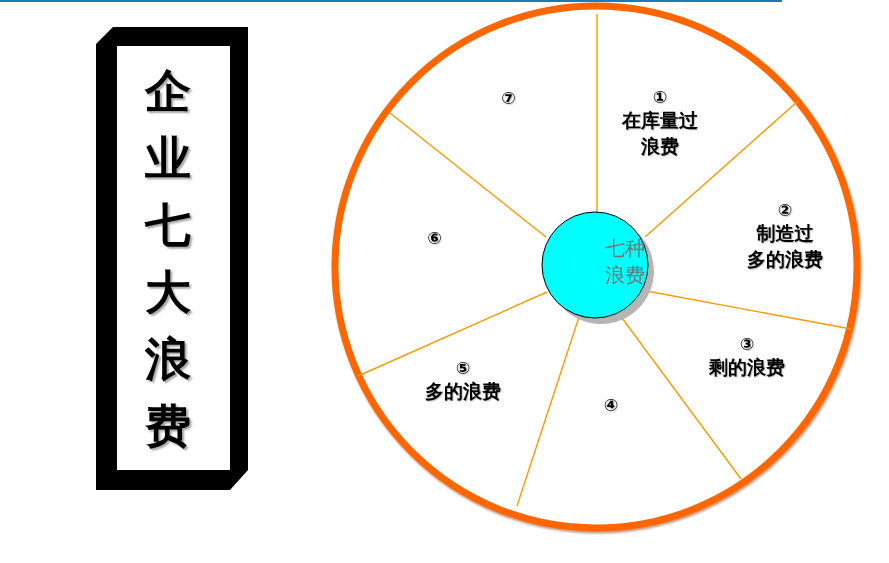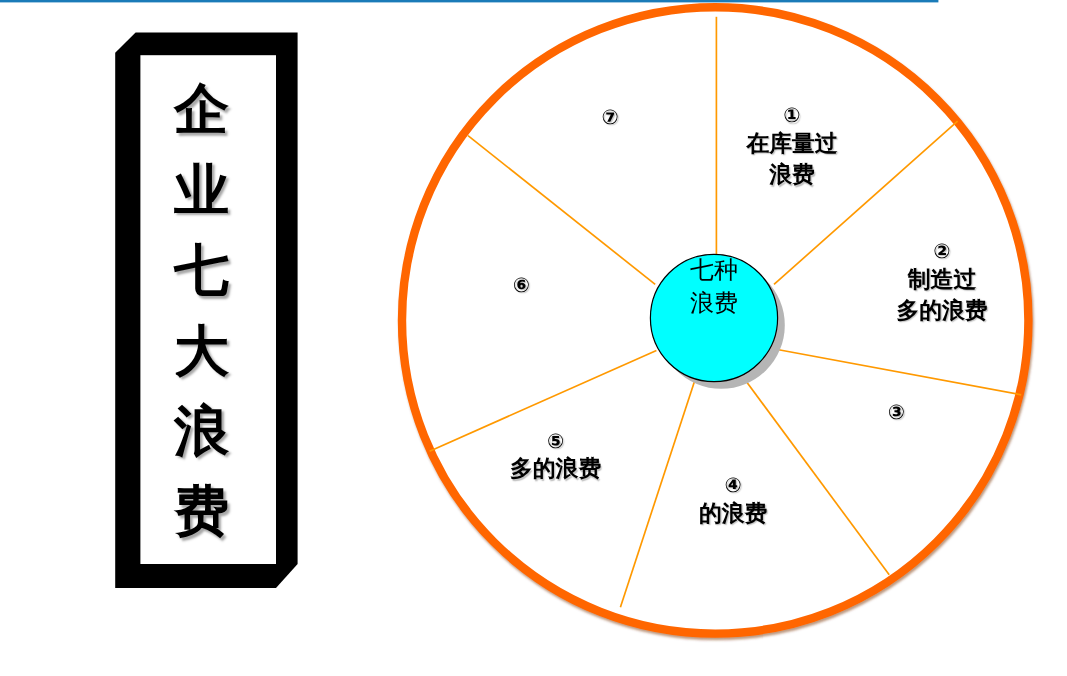--- a/index.html
+++ b/index.html
@@ -9,22 +9,22 @@
   .title-box { position: absolute; left: 0; top: 0; }
   .title-text { position: absolute; left: 118px; top: 58px; width: 100px; text-align: center;
     font-size: 46px; font-weight: bold; line-height: 67px; color: #000;
     text-shadow: 2px 2px 2px rgba(0,0,0,0.35); }
   .title-text span { display: block; }
   .wheel { position: absolute; left: 0; top: 0; }
   .label { position: absolute; text-align: center; font-weight: bold; color: #000;
     font-size: 19px; line-height: 26px; white-space: nowrap;
     text-shadow: 1px 1px 1px rgba(0,0,0,0.25); }
   .label .num { display: block; font-size: 17px; line-height: 20px; }
-  .center-text { position: absolute; left: 545px; top: 212px; width: 100px; text-align: center;
-    font-size: 20px; line-height: 27px; color: #000000; }
+  .center-text { position: absolute; left: 545px; top: 235px; width: 100px; text-align: right;
+    font-size: 20px; line-height: 27px; color: #737373; }
 </style>
 </head>
 <body>
 
 <div class="topbar"></div>
 
 <svg class="title-box" width="260" height="500">
   <defs>
     <filter id="tsh" x="-10%" y="-10%" width="130%" height="130%">
       <feDropShadow dx="2" dy="2" stdDeviation="1.5" flood-color="#000" flood-opacity="0.35"></feDropShadow>
@@ -74,25 +74,25 @@
 </div>
 
 <div class="label" style="left:725px; top:200px; width:120px;">
   <span class="num">②</span>
   <div>制造过</div>
   <div>多的浪费</div>
 </div>
 
 <div class="label" style="left:687px; top:334px; width:120px;">
   <span class="num">③</span>
+  <div>剩的浪费</div>
 </div>
 
 <div class="label" style="left:551px; top:395px; width:120px;">
   <span class="num">④</span>
-  <div>的浪费</div>
 </div>
 
 <div class="label" style="left:403px; top:358px; width:120px;">
   <span class="num">⑤</span>
   <div>多的浪费</div>
 </div>
 
 <div class="label" style="left:372px; top:228px; width:125px;">
   <span class="num">⑥</span>
 </div>

